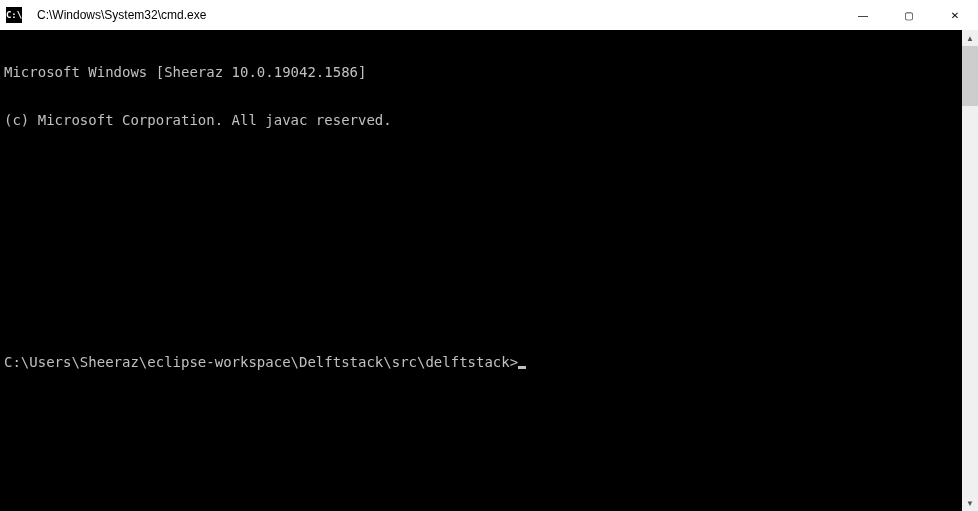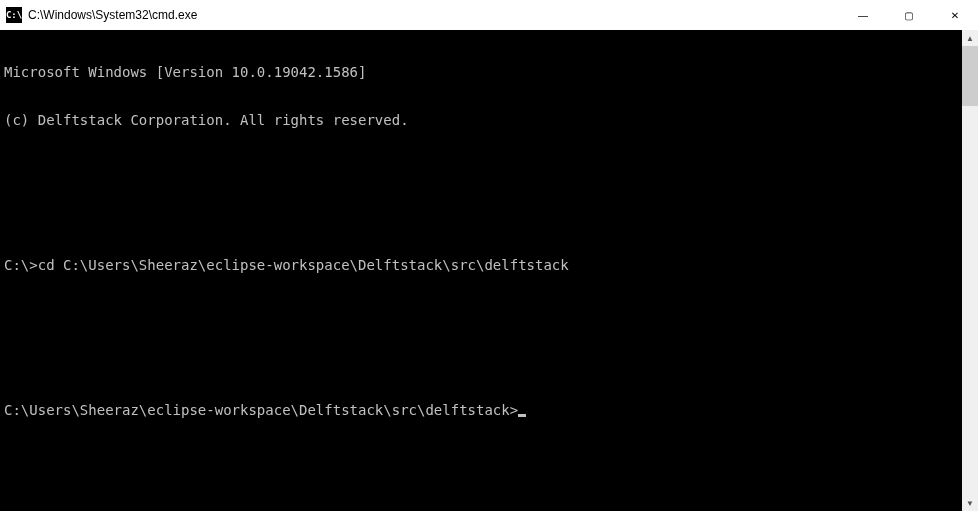--- a/index.html
+++ b/index.html
@@ -29,20 +29,21 @@
       font-size: 9px;
       background:#000;
       color:#fff;
       font-family: Consolas, monospace;
       font-weight:bold;
     }
     .titlebar-text {
       font-size: 12px;
       color: #000;
       flex: 1;
+      margin-left: 9px;
     }
     .window-controls {
       display: flex;
       height: 100%;
     }
     .window-btn {
       width: 46px;
       height: 30px;
       display: flex;
       align-items: center;
@@ -112,25 +113,24 @@
   <div class="titlebar-icon">C:\</div>
   <div class="titlebar-text">C:\Windows\System32\cmd.exe</div>
   <div class="window-controls">
     <div class="window-btn">—</div>
     <div class="window-btn">▢</div>
     <div class="window-btn close">✕</div>
   </div>
 </div>
 
 <div class="terminal">
-  <div class="term-line">Microsoft Windows [Version 10.0.19042.1586]</div>
-  <div class="term-line">(c) Delftstack Corporation. All rights reserved.</div>
+  <div class="term-line">Microsoft Windows [Sheeraz 10.0.19042.1586]</div>
+  <div class="term-line">(c) Microsoft Corporation. All javac reserved.</div>
   <div class="term-line"></div>
   <div class="term-line"></div>
-  <div class="term-line">C:\&gt;cd C:\Users\Sheeraz\eclipse-workspace\Delftstack\src\delftstack</div>
   <div class="term-line"></div>
   <div class="term-line"></div>
   <div class="term-line"><span>C:\Users\Sheeraz\eclipse-workspace\Delftstack\src\delftstack&gt;</span><span class="cursor"></span></div>
 </div>
 
 <div class="scrollbar">
   <div class="scroll-arrow up">▲</div>
   <div class="scroll-thumb"></div>
   <div class="scroll-arrow down">▼</div>
 </div>

